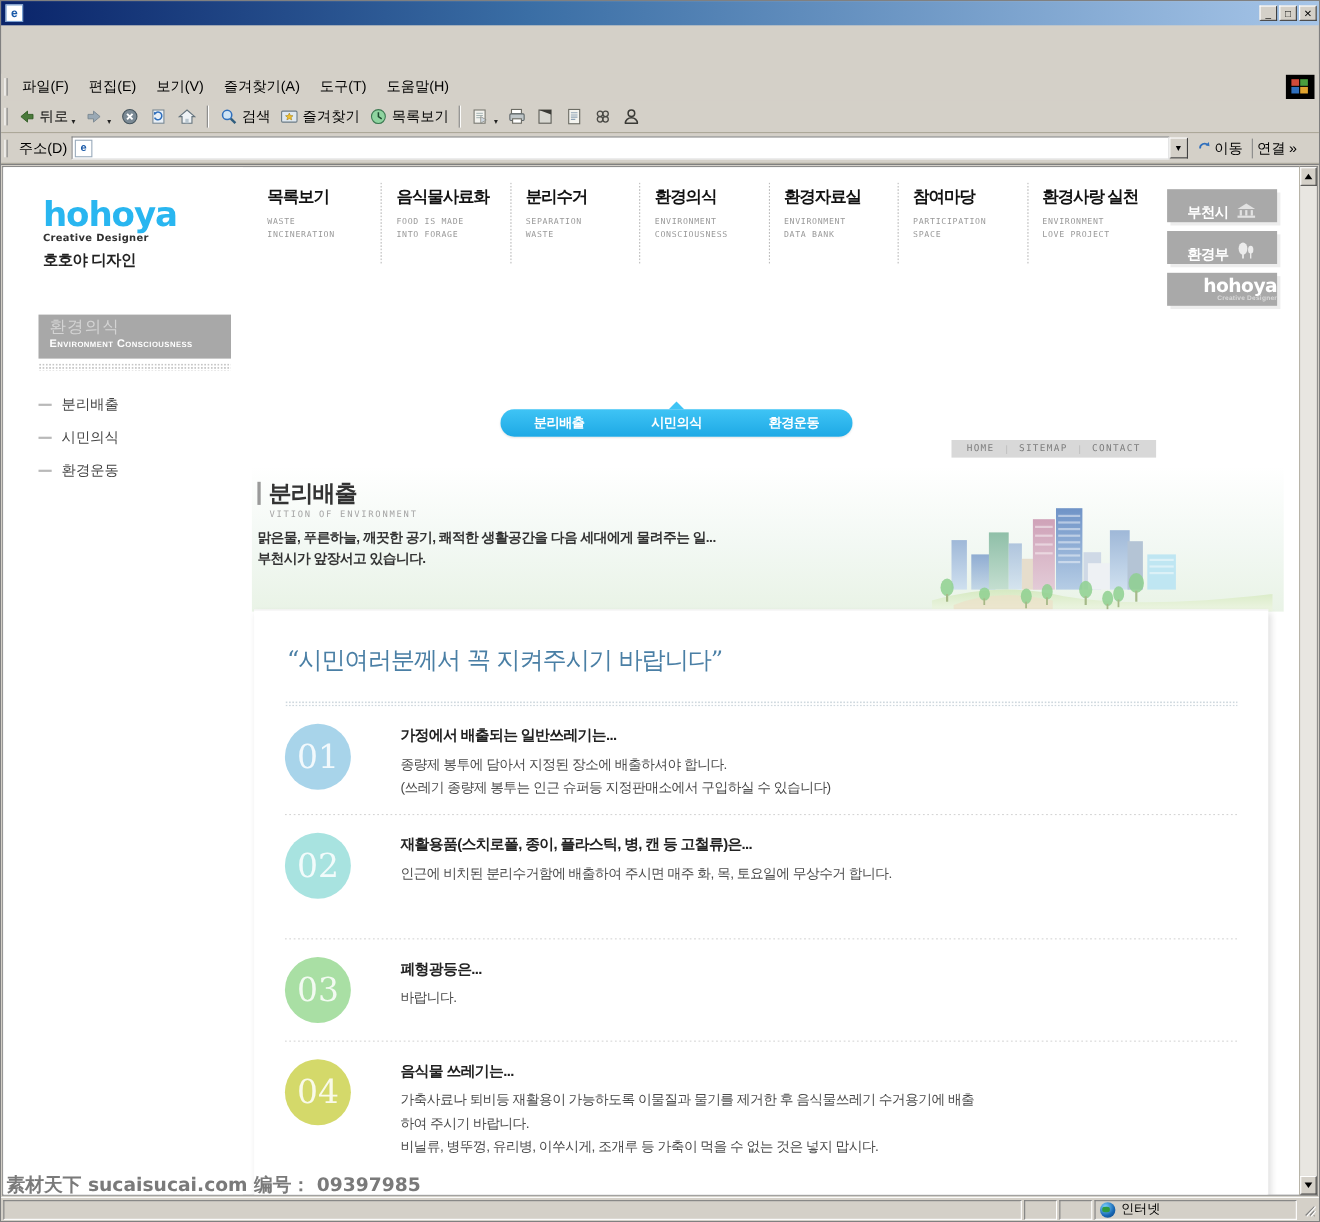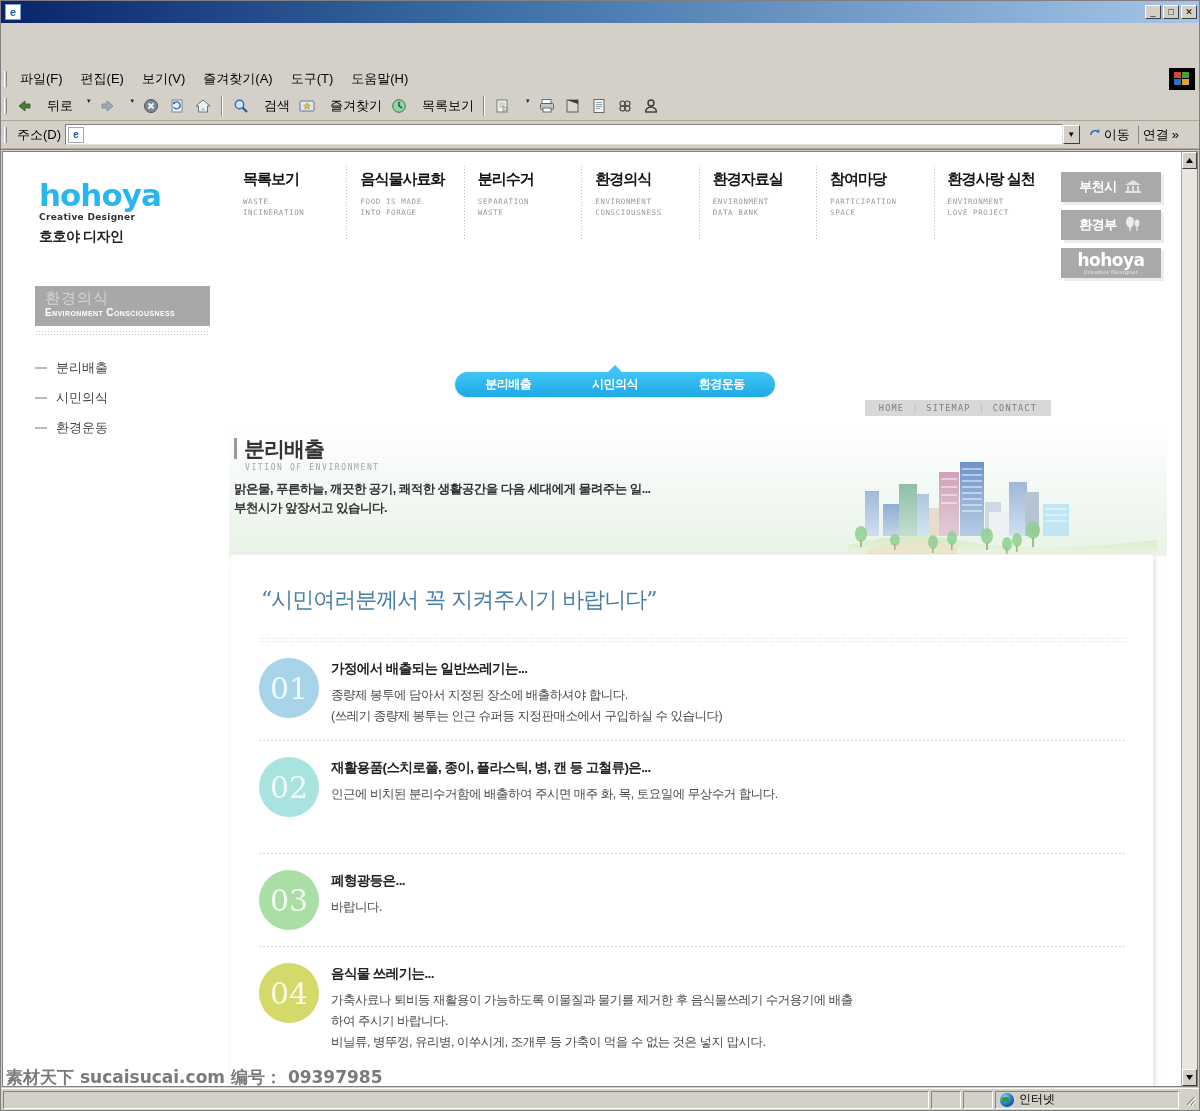--- a/index.html
+++ b/index.html
@@ -68,21 +68,21 @@
     overflow: hidden;
   }
 
   .toolbar {
     height: 30px; background: #d4d0c8;
     display: flex; align-items: center; flex: none;
     border-bottom: 1px solid #aca899;
     position: relative;
   }
   .tb-btn {
-    display: flex; align-items: flex-start; gap: 14px;
+    display: flex; align-items: flex-end; gap: 3px;
     padding: 2px 4px; font-size: 13px; cursor: pointer; white-space: nowrap;
   }
   .tb-sep { width: 2px; height: 20px; border-left: 1px solid #888; border-right: 1px solid #fff; margin: 0 5px; }
   .tb-arrow-sm { font-size: 7px; color: #222; }
   .icon-sq { width: 18px; height: 18px; flex: none; display:block; }
 
   .addressbar {
     height: 28px; background: #d4d0c8;
     display: flex; align-items: center; flex: none;
     border-bottom: 1px solid #aca899;
@@ -181,21 +181,21 @@
   .side-nav-item {
     display: flex; align-items: center; gap: 9px;
     font-size: 13px; color: #444; padding: 6px 0; cursor: pointer;
   }
   .side-dash { width: 12px; height: 2px; background: #b9b9b9; flex: none; }
 
   
   .badges { position: absolute; right: 20px; top: 20px; width: 100px; }
   .badge {
     height: 30px; background: #a9a9a9; color: #fff;
-    display: flex; align-items: center; justify-content: center; gap: 6px;
+    display: flex; align-items: flex-end; justify-content: center; gap: 6px;
     margin-bottom: 8px; font-size: 13px; font-weight: bold;
     box-shadow: 3px 3px 0 rgba(0,0,0,.07);
     cursor: pointer; letter-spacing: -.5px;
   }
   .badge.logo-badge { flex-direction: column; gap: 0; }
   .badge .bl1 { font-size: 17px; font-family: "DejaVu Sans", sans-serif; font-weight: bold; line-height: 1; letter-spacing: -.5px;}
   .badge .bl2 { font-size: 6px; color: #d8d8d8; letter-spacing: .2px; }
 
   
   .topnav {
@@ -285,21 +285,21 @@
     height: 1px; margin: 14px 28px 0 28px;
     background-image: linear-gradient(to right, #d5d5d5 50%, transparent 50%);
     background-size: 4px 1px;
   }
   .num {
     width: 60px; height: 60px; border-radius: 50%; flex: none;
     display: flex; align-items: center; justify-content: center;
     font-size: 30px; color: rgba(255,255,255,.85);
     font-family: "DejaVu Serif", serif; margin-right: 12px; margin-top: 2px;
   }
-  .item-body { flex: 1; padding-top: 4px; }
+  .item-body { flex: 1; padding-top: 4px; margin-left: 33px; }
   .item-head {
     font-size: 13.5px; font-weight: bold; color: #222; letter-spacing: -.6px; margin-bottom: 7px;
   }
   .item-text { font-size: 12.5px; color: #4a4a4a; line-height: 1.65; letter-spacing: -.5px; }
 
   
   .watermark {
     position: absolute; left: 6px; bottom: 22px; z-index: 50;
     font-size: 17px; color: #7a7a7a; font-weight: bold; white-space: nowrap;
     font-family: "DejaVu Sans", sans-serif;

